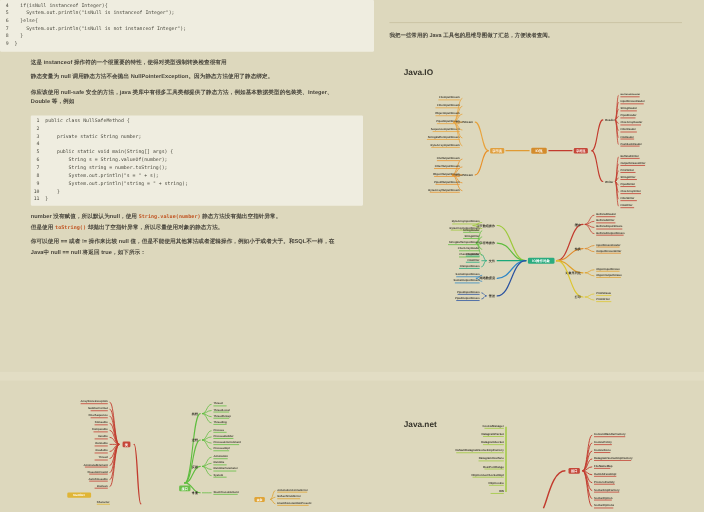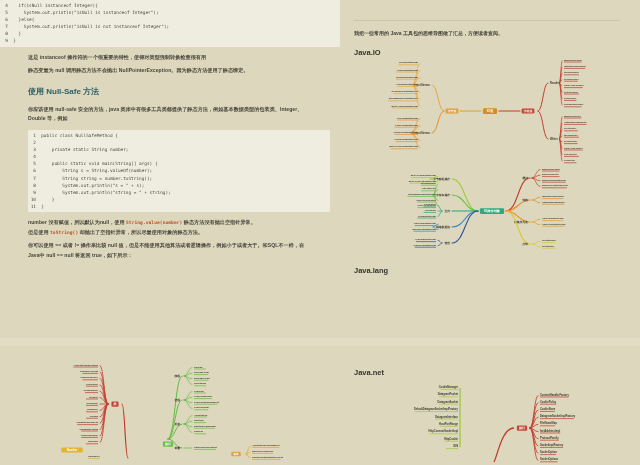--- a/index.html
+++ b/index.html
@@ -48,21 +48,21 @@
   code.inl{font-family:"DejaVu Sans Mono","Liberation Mono",monospace;font-size:4.6px;}
   .orange{color:#c0521f;}
 
   
   .rhead{padding:14px 20px 0 14px;}
   .rhead h1{
     margin:0;font-size:10px;line-height:16px;font-weight:bold;color:#35332a;
   }
   .rule{height:1px;background:#cdc6a7;margin:6px 0 0 0;}
   .rsub{font-size:5px;line-height:10px;font-weight:bold;color:#46433a;padding:7px 20px 0 14px;margin:0;}
-  .rlabel{font-size:7.5px;line-height:13px;font-weight:bold;color:#35332a;padding:8px 0 0 14px;margin:0;}
+  .rlabel{font-size:7.5px;line-height:13px;font-weight:bold;color:#35332a;padding:8px 0 0 14px;margin:13px;}
 
   
   svg{display:block;}
   .nodetext{font-family:"Liberation Sans",sans-serif;font-weight:bold;}
 </style>
 </head>
 <body>
 
 <div class="page">
 
@@ -75,23 +75,20 @@
   8    }
   9  }</span></pre>
 
     <div class="para-wrap">
       <p class="para">这是 instanceof 操作符的一个很重要的特性，使得对类型强制转换检查很有用</p>
     </div>
     <div class="para-wrap tight">
       <p class="para">静态变量为 null 调用静态方法不会抛出 NullPointerException。因为静态方法使用了静态绑定。</p>
     </div>
 
-    <div class="sec-wrap">
-      <h2 class="sec">使用 Null-Safe 方法</h2>
-    </div>
 
     <div class="para-wrap tight">
       <p class="para">你应该使用 null-safe 安全的方法，java 类库中有很多工具类都提供了静态方法，例如基本数据类型的包装类、Integer、Double 等，例如</p>
     </div>
 
     <div style="padding:6px 10px 0 28px;">
       <pre class="code"><span>  1  public class NullSafeMethod {
   2  
   3      private static String number;
   4  
@@ -317,21 +314,20 @@
           <text x="188" y="84" font-size="2.8" fill="#3b382e" text-anchor="end" font-weight="bold">打印</text>
           <path d="M192,83 C196,83 196,80.2 200,80.2" fill="none" stroke="#ddc631" stroke-width="0.7" stroke-linecap="round"></path>
           <line x1="202" y1="81.60000000000001" x2="215.728" y2="81.60000000000001" stroke="#ddc631" stroke-width="0.7"></line>
           <text x="202" y="80.2" font-size="2.4" fill="#3b382e" text-anchor="start" font-weight="bold" font-family="&quot;Liberation Sans&quot;,sans-serif" class="nodetext">PrintStream</text>
           <path d="M192,83 C196,83 196,85.8 200,85.8" fill="none" stroke="#ddc631" stroke-width="0.7" stroke-linecap="round"></path>
           <line x1="202" y1="87.2" x2="215.728" y2="87.2" stroke="#ddc631" stroke-width="0.7"></line>
           <text x="202" y="85.8" font-size="2.4" fill="#3b382e" text-anchor="start" font-weight="bold" font-family="&quot;Liberation Sans&quot;,sans-serif" class="nodetext">PrintWriter</text>
         </g>
     </svg>
 
-    <p class="rlabel">Java.lang</p>
   </div>
 
   <div class="band"></div>
 
   <div class="bottom">
     <svg width="340" height="119" viewBox="0 0 340 119" style="position:absolute;left:0;top:0">
       <g id="mm-lang">
           <rect x="111.425" y="55.45" width="7.15" height="5.25" rx="1.2" fill="#c23b2e" opacity="0.92"></rect>
           <text x="115" y="59.35" font-size="3" fill="#fff" text-anchor="middle" font-weight="bold" font-family="&quot;Liberation Sans&quot;,sans-serif">类</text>
           <path d="M108,58 C104,58 104,19.599999999999994 100,19.599999999999994" fill="none" stroke="#c23b2e" stroke-width="0.8" stroke-linecap="round"></path>

